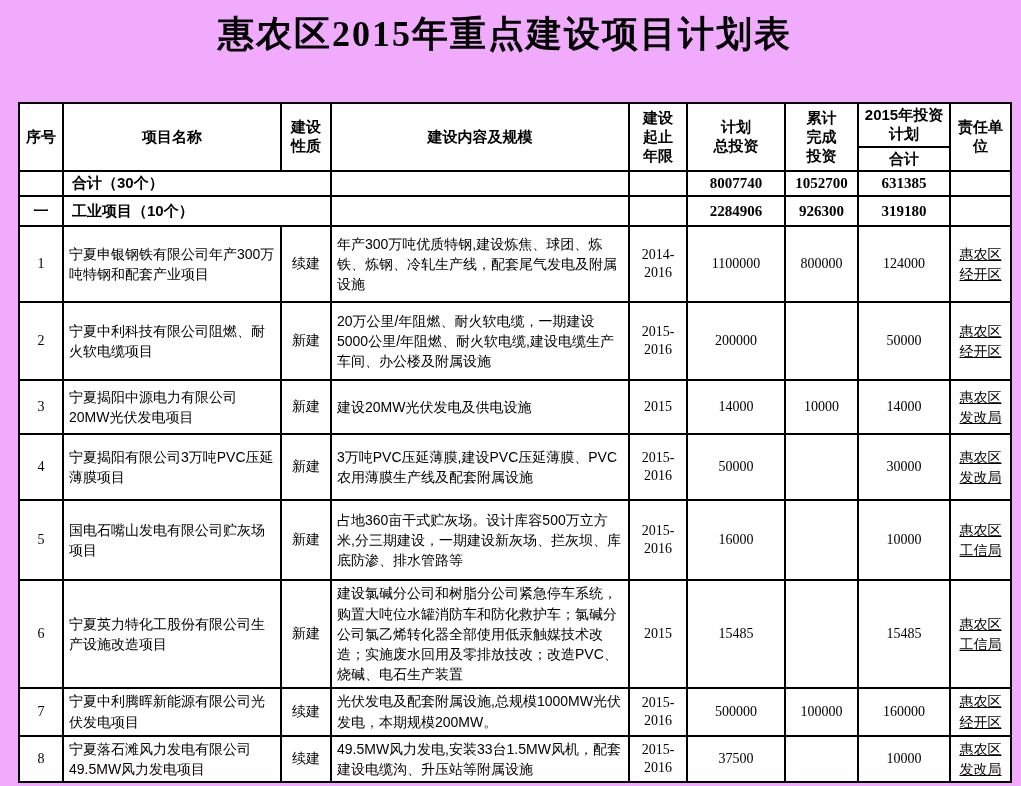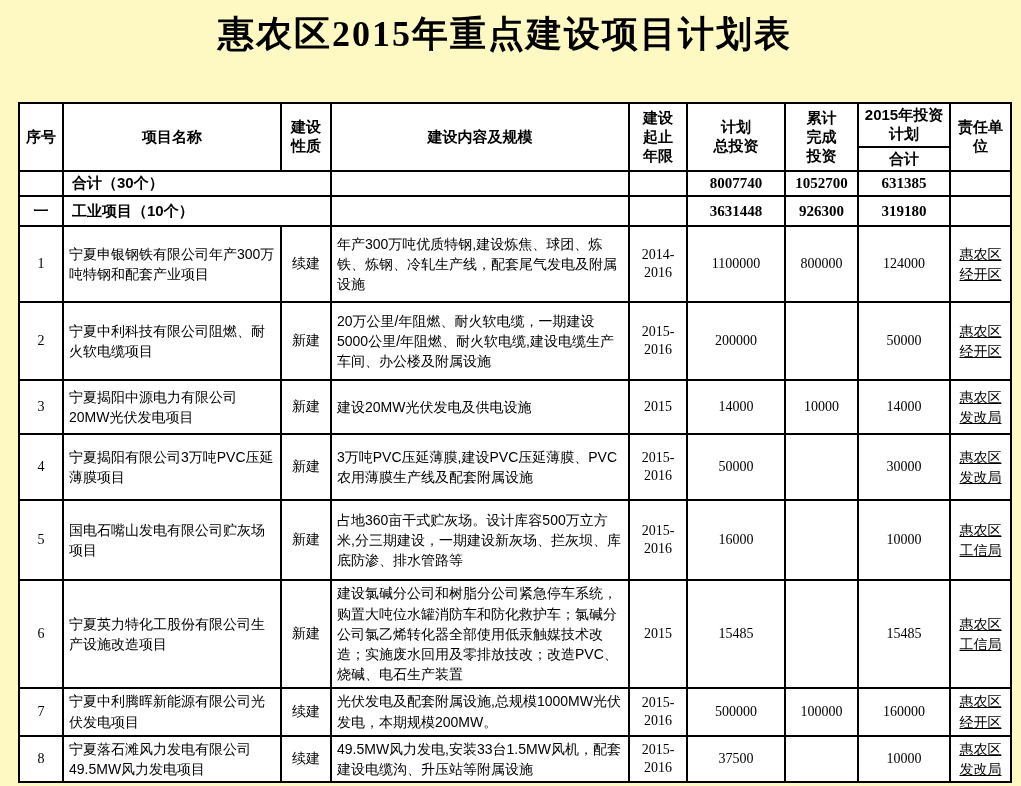--- a/index.html
+++ b/index.html
@@ -3,21 +3,21 @@
 <meta charset="utf-8">
 <style>
   html, body {
     margin: 0; padding: 0;
     background: #ffffff;
     width: 1021px; height: 786px;
     overflow: hidden;
     font-family: "Liberation Sans", sans-serif;
     color: #000;
   }
-  .page { position: relative; width: 1021px; height: 786px; background: #fef9c3; }
+  .page { position: relative; width: 1021px; height: 786px; background: #f0abfc; }
   .doc-title {
     position: absolute; top: 10px; left: 0; width: 1010px;
     text-align: center;
     font-size: 36px; font-weight: bold;
     letter-spacing: 2px;
     font-family: "Liberation Serif", serif;
   }
   table.plan {
     position: absolute; left: 18px; top: 102px;
     border-collapse: collapse;
@@ -105,21 +105,21 @@
         <td class="c-num">1052700</td>
         <td class="c-num">631385</td>
         <td class="c-resp"></td>
       </tr>
 
       <tr class="summary" style="height:30px">
         <td class="c-idx">一</td>
         <td class="s-name" colspan="2">工业项目（10个）</td>
         <td class="c-cont"></td>
         <td class="c-per"></td>
-        <td class="c-num">3631448</td>
+        <td class="c-num">2284906</td>
         <td class="c-num">926300</td>
         <td class="c-num">319180</td>
         <td class="c-resp"></td>
       </tr>
 
       <tr style="height:76px">
         <td class="c-idx">1</td>
         <td class="c-name">宁夏申银钢铁有限公司年产300万吨特钢和配套产业项目</td>
         <td class="c-nat">续建</td>
         <td class="c-cont">年产300万吨优质特钢,建设炼焦、球团、炼铁、炼钢、冷轧生产线，配套尾气发电及附属设施</td>

